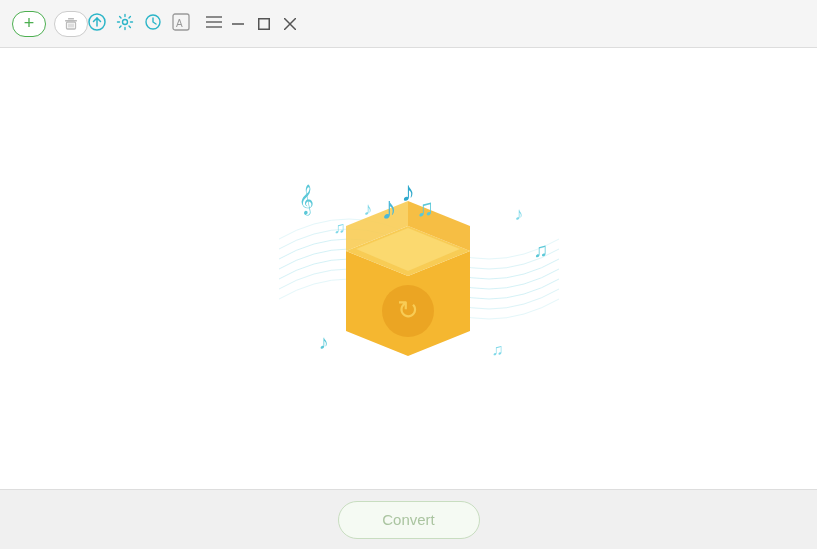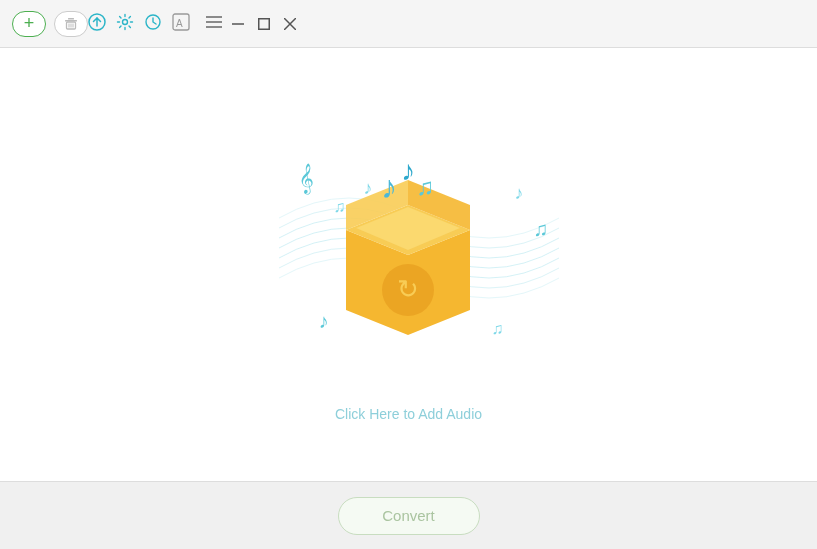--- a/index.html
+++ b/index.html
@@ -142,21 +142,21 @@
     }
 
     .click-text {
       margin-top: 18px;
       font-size: 14px;
       color: #8ecfda;
     }
 
     
     .bottom-bar {
-      height: 68px;
+      height: 60px;
       background: #f0f0f0;
       border-top: 1px solid #ddd;
       display: flex;
       align-items: center;
       justify-content: center;
       flex-shrink: 0;
     }
 
     .convert-btn {
       width: 142px;
@@ -281,19 +281,18 @@
 
         <circle cx="82" cy="130" r="26" fill="#e8a020" opacity="0.8"></circle>
         <text x="82" y="138" text-anchor="middle" font-size="26" fill="#f8cc55">↻</text>
 
         <text x="55" y="38" font-size="32" fill="#4ab8d8">♪</text>
         <text x="75" y="20" font-size="28" fill="#2ea8cc">♪</text>
         <text x="90" y="35" font-size="24" fill="#5bc8d8">♫</text>
       </svg>
     </div>
 
-    <div class="click-text">Click Here to Add Audio</div>
   </div>
 </div>
 
 <div class="bottom-bar">
   <button class="convert-btn">Convert</button>
 </div>
 
 </body></html>

